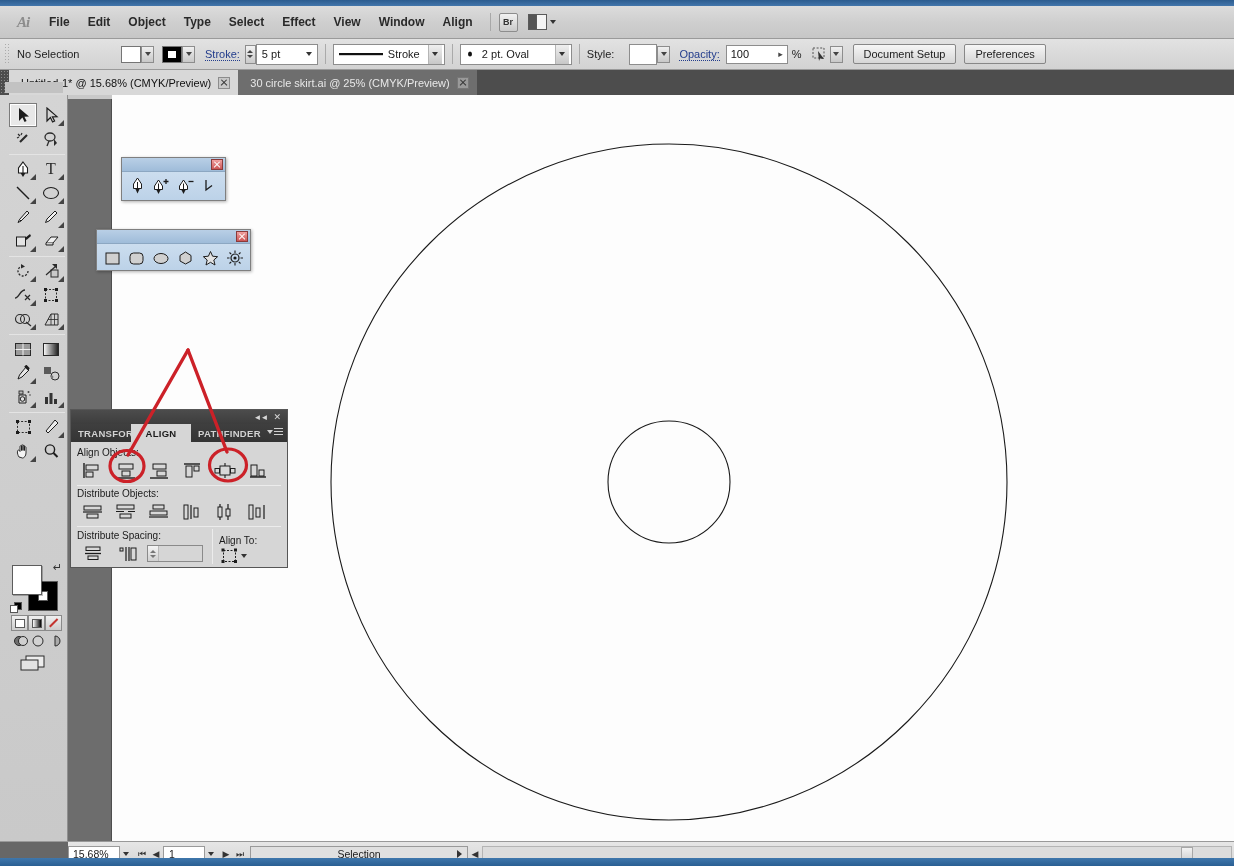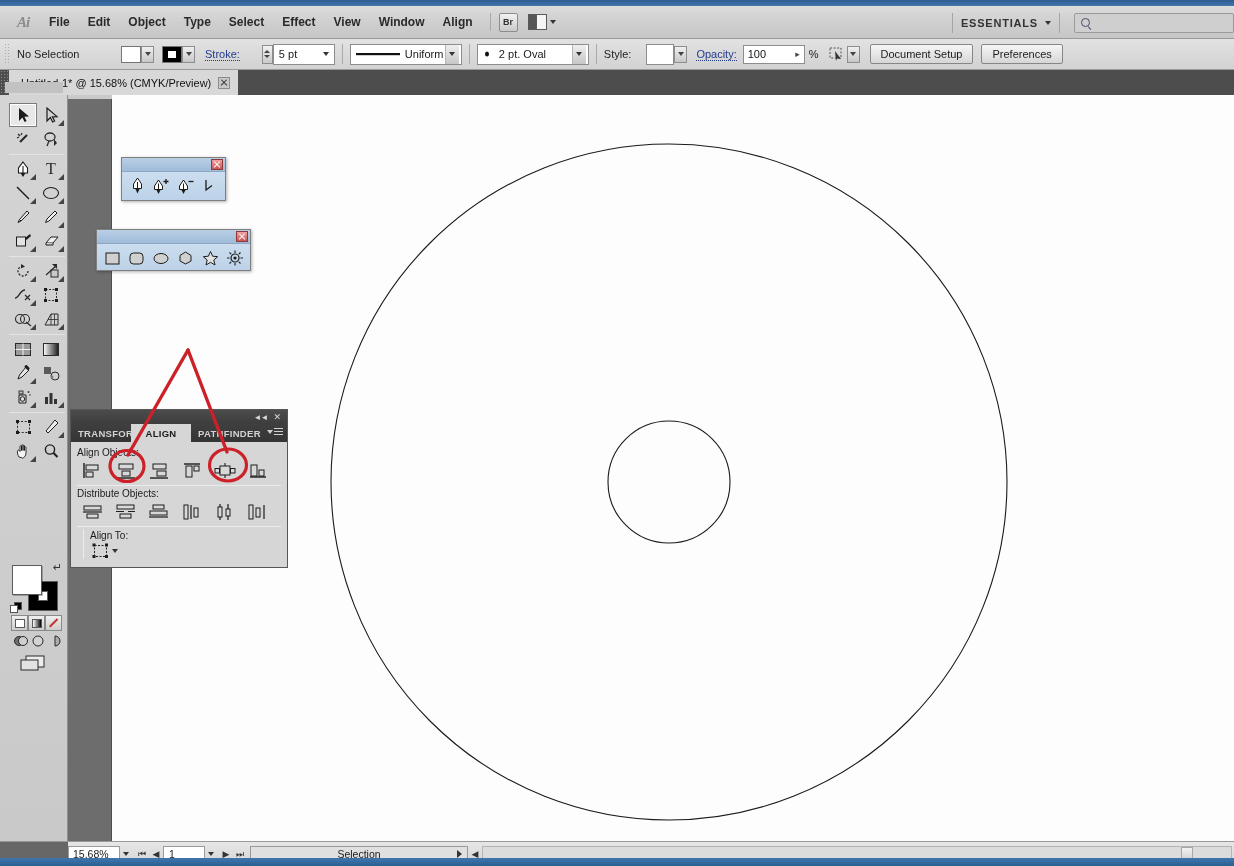--- a/index.html
+++ b/index.html
@@ -248,64 +248,55 @@
     <div class="menu-sep"></div>
     <div class="br-btn">Br</div>
     <div class="arrange-btn">
       <span class="arrange-ico">
           <i class="a"></i>
           <i class="b"></i>
         </span>
       <span class="caret"></span>
     </div>
 
-    <div class="ws-right">
-      <div class="ws-div"></div>
-      <div class="ws-name">ESSENTIALS</div>
-      <span class="caret" style="margin-left:7px"></span>
-      <div class="ws-div"></div>
-      <div class="search-box">
-        <span class="mag"></span>
-      </div>
-    </div>
   </div>
 
   <div class="ctrlbar">
     <div class="grip"></div>
     <div class="lbl" style="width:104px">No Selection</div>
 
     <div class="swatch"></div>
     <div class="dd-btn" style="margin-right:8px">
         <span class="caret"></span>
       </div>
 
     <div class="swatch-stroke">
         <i></i>
       </div>
     <div class="dd-btn" style="margin-right:10px">
         <span class="caret"></span>
       </div>
 
-    <div class="lbl-link" style="margin-right:22px">Stroke:</div>
+    <div class="lbl-link" style="margin-right:5px">Stroke:</div>
     <div class="spin">
         <span class="up"></span>
         <span class="dn"></span>
       </div>
     <div class="combo" style="width:62px">
       <span>5 pt</span>
       <span class="caret"></span>
     </div>
     <div class="sep-v"></div>
 
     <div class="combo" style="width:112px">
       <span style="display:flex;align-items:center;gap:5px">
         <svg class="ts" width="44" height="8">
             <rect x="0" y="3" width="44" height="2.2" fill="#111"></rect>
           </svg>
-        <span>Uniform</span>
+        <span>Stroke</span>
       </span>
       <span class="combo-arrow">
           <span class="caret"></span>
         </span>
     </div>
     <div class="sep-v"></div>
 
     <div class="combo" style="width:112px">
       <span style="display:flex;align-items:center;gap:8px">
         <svg class="ts" width="8" height="8">
@@ -343,20 +334,24 @@
       </div>
 
     <div class="push-btn" style="margin-right:8px">Document Setup</div>
     <div class="push-btn">Preferences</div>
   </div>
 
   <div class="tabbar">
     <div class="tabgrip"></div>
     <div class="tab active">
       <span>Untitled-1* @ 15.68% (CMYK/Preview)</span>
+      <span class="tab-x"></span>
+    </div>
+    <div class="tab inactive">
+      <span>30 circle skirt.ai @ 25% (CMYK/Preview)</span>
       <span class="tab-x"></span>
     </div>
   </div>
 
   <div class="toolcol">
     <div class="tooltab"></div>
     <div class="tgrid">
 
       <div class="trow">
         <div class="tcell sel">
@@ -848,20 +843,46 @@
             <rect x="3" y="2" width="4" height="14" fill="#d8d8d8" stroke="#1c1c1c" stroke-width="1"></rect>
             <rect x="10" y="5" width="4" height="9" fill="#d8d8d8" stroke="#1c1c1c" stroke-width="1"></rect>
             <path d="M18 2 L18 16" stroke="#1c1c1c" stroke-width="1.2"></path>
           </svg>
         </div>
       </div>
 
       <div class="ap-hr"></div>
 
       <div class="ap-bottom">
+        <div style="flex:1">
+          <div class="ap-label">Distribute Spacing:</div>
+          <div style="display:flex;align-items:center;gap:4px">
+            <div class="ap-btn">
+              <svg class="ts" width="22" height="18">
+                <rect x="4" y="2" width="14" height="3.5" fill="#d8d8d8" stroke="#1c1c1c" stroke-width="1"></rect>
+                <path d="M3 8.5 L19 8.5" stroke="#1c1c1c" stroke-width="1.3"></path>
+                <rect x="6" y="11" width="10" height="3.5" fill="#d8d8d8" stroke="#1c1c1c" stroke-width="1"></rect>
+              </svg>
+            </div>
+            <div class="ap-btn">
+              <svg class="ts" width="22" height="18">
+                <rect x="3" y="3" width="3" height="3" fill="#d8d8d8" stroke="#1c1c1c" stroke-width="1"></rect>
+                <path d="M9 2 L9 16 M12 2 L12 16" stroke="#1c1c1c" stroke-width="1.2"></path>
+                <rect x="14" y="3" width="5" height="12" fill="#d8d8d8" stroke="#1c1c1c" stroke-width="1"></rect>
+              </svg>
+            </div>
+            <div class="ap-spin">
+              <span class="sp">
+                  <i class="up"></i>
+                  <i class="dn"></i>
+                </span>
+              <span class="val"></span>
+            </div>
+          </div>
+        </div>
         <div class="ap-vsep"></div>
         <div style="width:62px">
           <div class="ap-label">Align To:</div>
           <div style="display:flex;align-items:center;gap:3px;padding-left:2px">
             <svg class="ts" width="17" height="16">
               <rect x="2.5" y="2.5" width="12" height="11" fill="none" stroke="#1c1c1c" stroke-width="1" stroke-dasharray="2 1.5"></rect>
               <rect x="0.5" y="0.5" width="3" height="3" fill="#1c1c1c"></rect>
                 <rect x="13" y="0.5" width="3" height="3" fill="#1c1c1c"></rect>
               <rect x="0.5" y="12" width="3" height="3" fill="#1c1c1c"></rect>
                 <rect x="13" y="12" width="3" height="3" fill="#1c1c1c"></rect>

